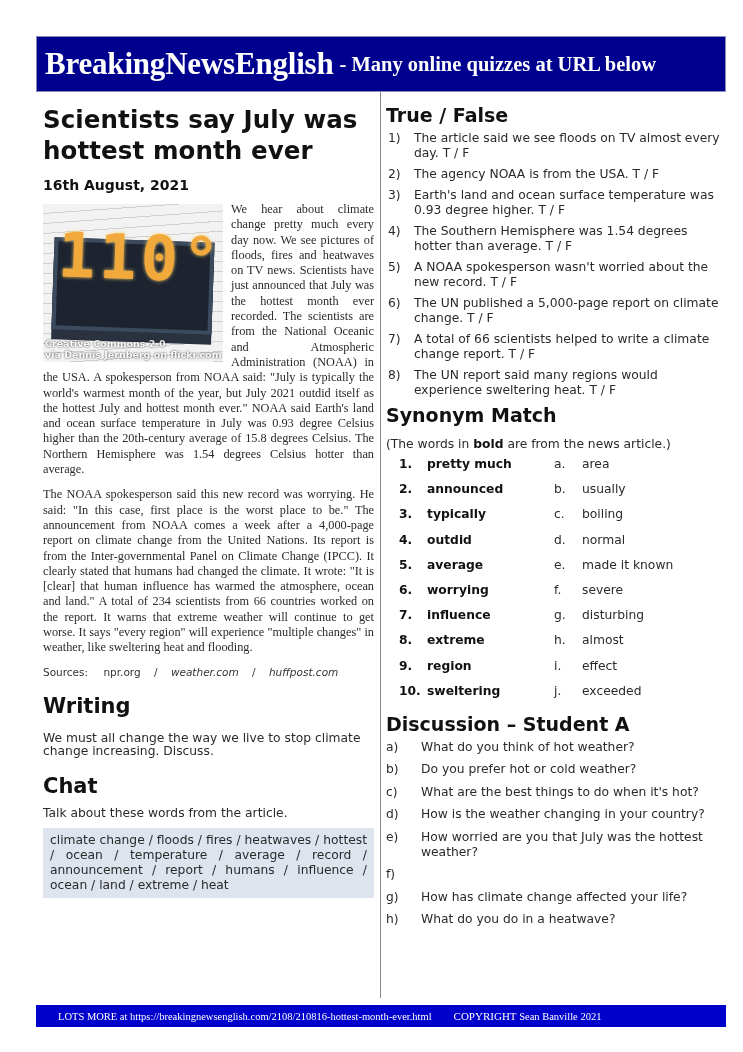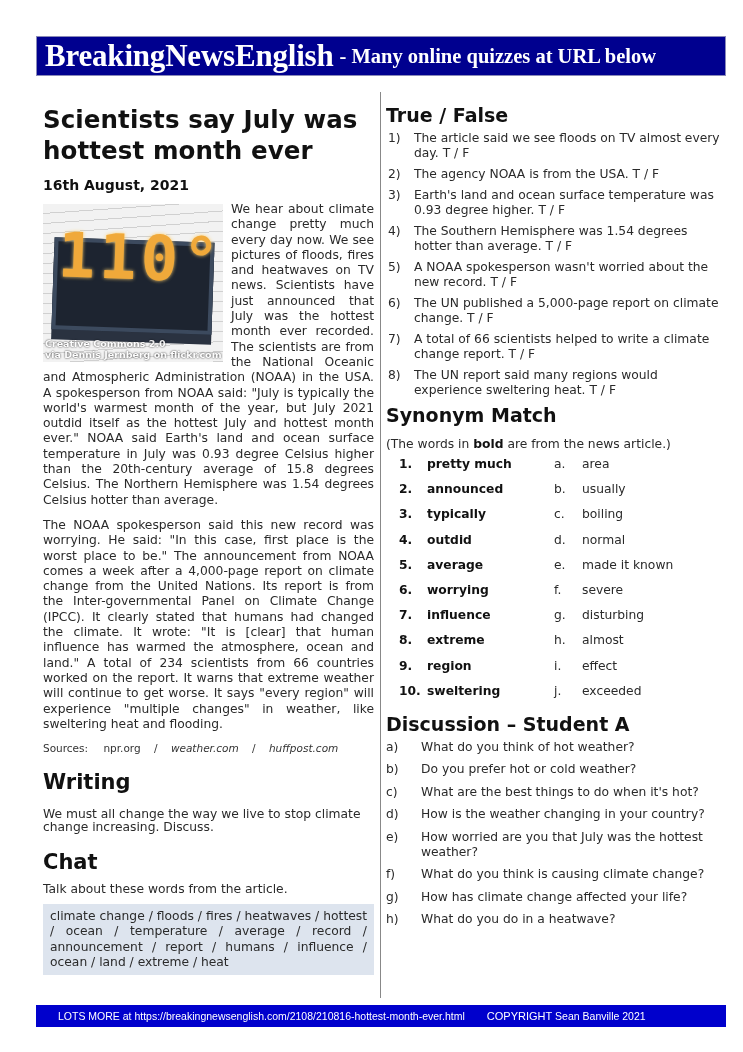--- a/index.html
+++ b/index.html
@@ -1,20 +1,20 @@
 <!DOCTYPE html>
 <html><head>
   <meta charset="utf-8">
   <style>
     * { box-sizing: border-box; margin: 0; padding: 0; }
     html, body { width: 743px; height: 1052px; background: #ffffff; overflow: hidden; }
     body { position: relative; font-family: "DejaVu Sans", sans-serif; color: #222; }
 
     .banner {
-      position: absolute; left: 36px; top: 36px; width: 690px; height: 40px;
+      position: absolute; left: 36px; top: 36px; width: 690px; height: 56px;
       background: #00008f; border: 1px solid #8a8ab8;
       color: #fff; font-family: "Liberation Serif", serif; font-weight: bold;
       display: flex; align-items: center; padding-left: 8px; white-space: nowrap;
     }
     .banner .brand { font-size: 31px; letter-spacing: -0.2px; }
     .banner .tag { font-size: 20.5px; margin-left: 6px; }
 
     .divider { position: absolute; left: 380px; top: 92px; width: 1px; height: 906px; background: #888; }
 
     .left { position: absolute; left: 43px; top: 100px; width: 331px; }
@@ -37,21 +37,21 @@
     }
     .photo .digits {
       position: absolute; left: 0; right: 0; top: 6px; text-align: center;
       font-family: "DejaVu Sans Mono", monospace; font-weight: bold; font-size: 62px; color: #f0a93a;
       letter-spacing: 4px; text-shadow: 0 0 4px #ffcf6a;
     }
     .photo .credit {
       position: absolute; left: 2px; bottom: 2px; color: #fff; font-size: 9.5px; font-weight: bold;
       line-height: 11px; text-shadow: 0 0 2px #000; opacity: 0.9; white-space: nowrap;
     }
-    .para { margin-bottom: 10px; }
+    .para { margin-bottom: 10px; font-family: Liberation Serif, serif; }
     .para2 { margin-top: 0; }
 
     .sources { font-size: 10.5px; color: #333; margin-top: 9px; word-spacing: 2px; }
     .sources .s1 { margin-left: 10px; }
     .sources .sep { margin: 0 8px; }
     .sources i { font-style: italic; }
 
     .h2 { font-size: 21px; font-weight: bold; color: #111; }
     .writing-h { margin-top: 16px; }
     .writing-p { font-size: 12.3px; line-height: 13px; margin-top: 14px; color: #2a2a2a; }
@@ -80,21 +80,21 @@
 
     .disc-h { margin-top: 4px; font-size: 19px; }
     .disc-list { margin-top: 5px; }
     .disc-item { display: flex; font-size: 12.3px; line-height: 15px; margin-bottom: 7.5px; color: #2a2a2a; }
     .disc-item .l { width: 35px; flex: none; padding-left: 0; }
     .disc-item .q { flex: 1; }
 
     .footer {
       position: absolute; left: 36px; top: 1005px; width: 690px; height: 22px;
       background: #0000cc; color: #fff; font-size: 10.5px; display: flex; align-items: center;
-      padding-left: 22px; white-space: nowrap; font-family: Liberation Sans, sans-serif;
+      padding-left: 22px; white-space: nowrap; font-family: Liberation Serif, serif;
     }
     .footer .copy { margin-left: 22px; }
     .footer .copy .cw { font-size: 11px; }
   </style>
 </head>
 <body>
 
 <div class="banner">
   <span class="brand">BreakingNewsEnglish</span>
   <span class="tag">- Many online quizzes at URL below</span>
@@ -257,21 +257,20 @@
     <div class="disc-item">
         <span class="l">d)</span>
         <span class="q">How is the weather changing in your country?</span>
       </div>
     <div class="disc-item">
         <span class="l">e)</span>
         <span class="q">How worried are you that July was the hottest weather?</span>
       </div>
     <div class="disc-item">
         <span class="l">f)</span>
-        <span class="q">What do you think is causing climate change?</span>
       </div>
     <div class="disc-item">
         <span class="l">g)</span>
         <span class="q">How has climate change affected your life?</span>
       </div>
     <div class="disc-item">
         <span class="l">h)</span>
         <span class="q">What do you do in a heatwave?</span>
       </div>
   </div>

